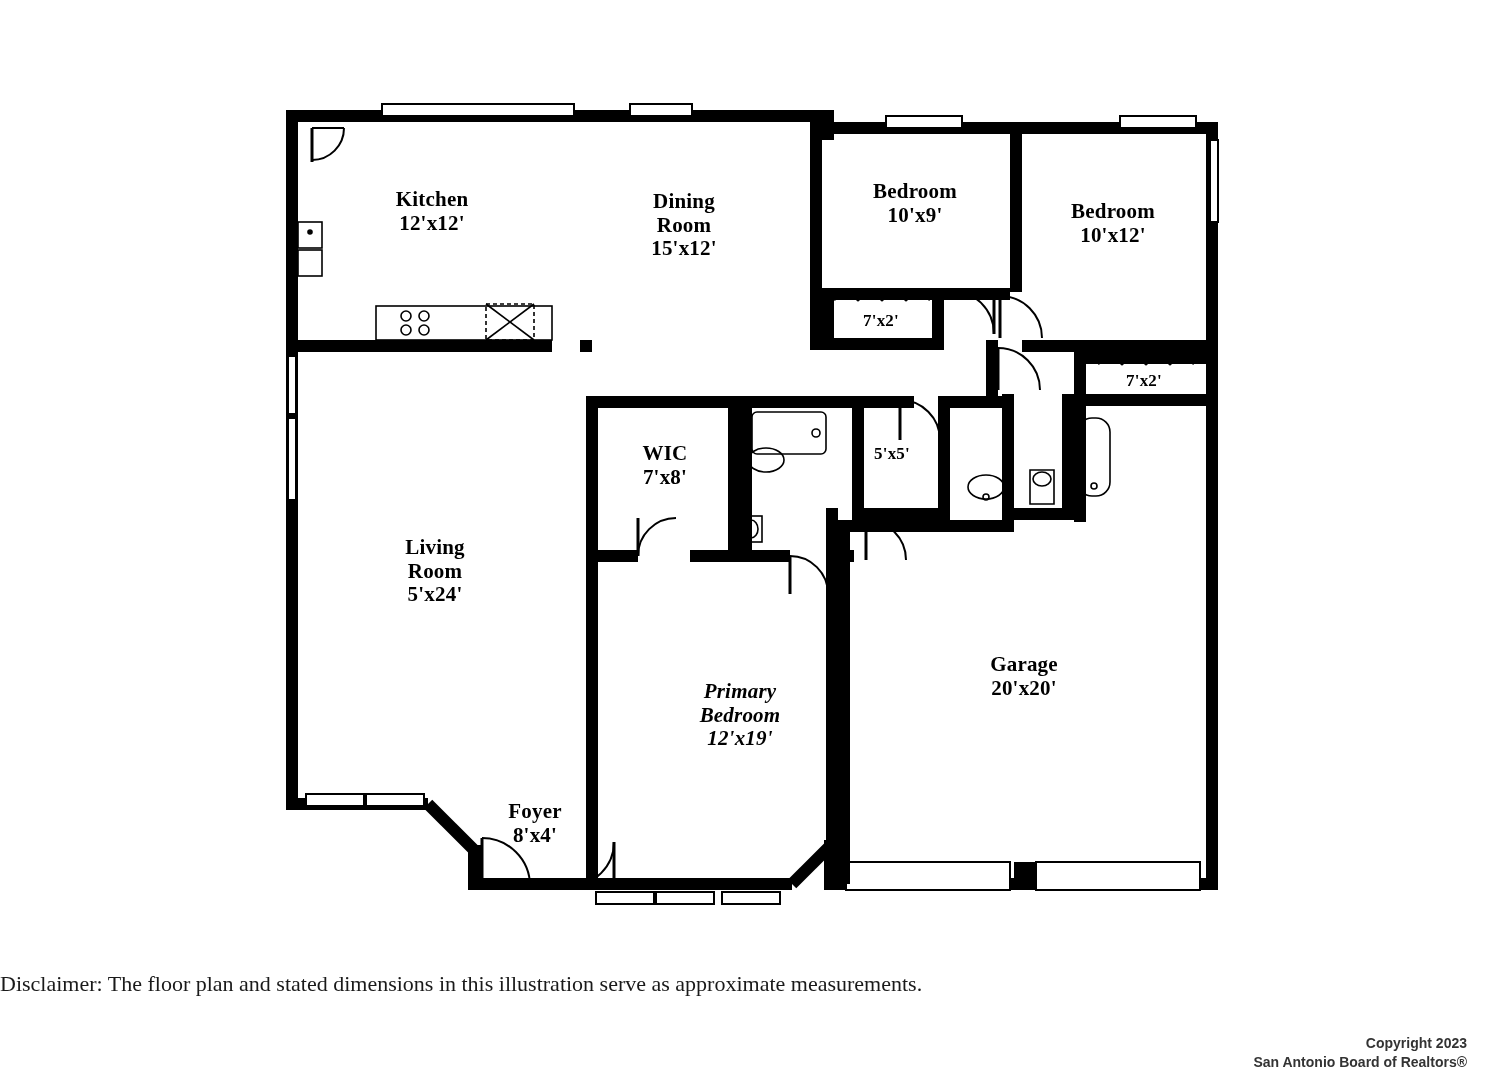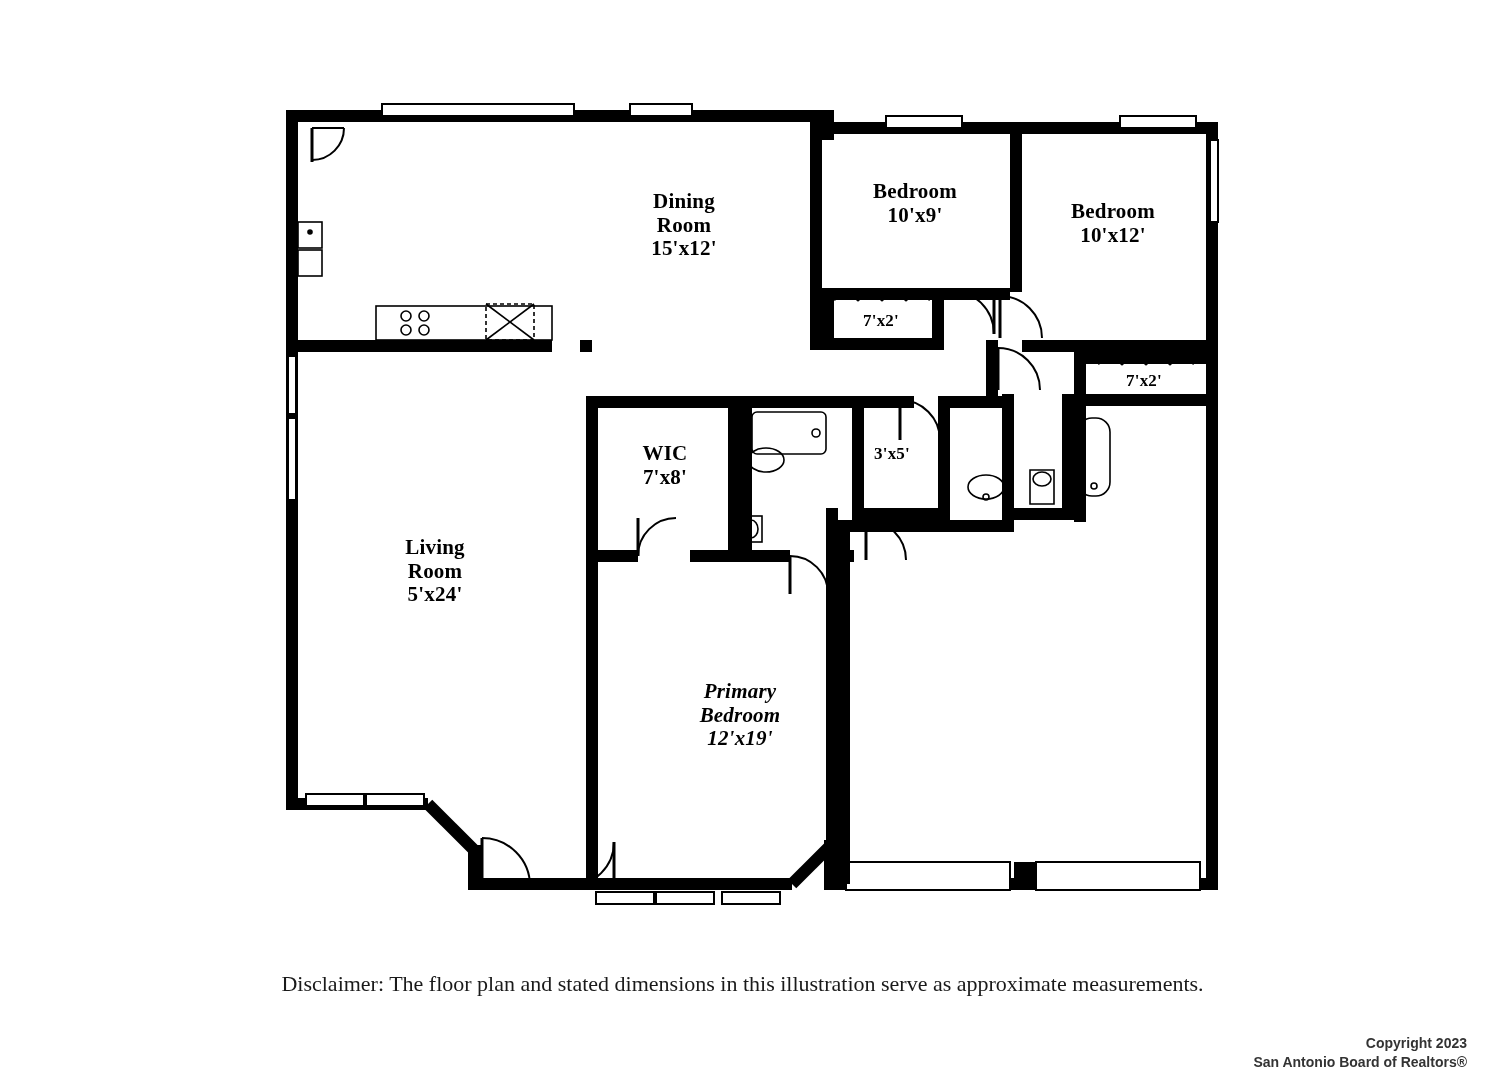--- a/index.html
+++ b/index.html
@@ -37,21 +37,20 @@
     white-space: pre-line;
     letter-spacing: 0.2px;
   }
   .rl-big { font-size: 21px; }
   .rl-small { font-size: 17px; }
   .disclaimer {
     position: absolute;
     left: 0;
     top: 968px;
     width: 1485px;
-    text-align: center;
     font-size: 22px;
     line-height: 1.45;
     font-family: "Liberation Serif", serif;
     color: #1a1a1a;
   }
   .copyright {
     position: absolute;
     right: 18px;
     bottom: 8px;
     text-align: right;
@@ -244,38 +243,44 @@
       <circle cx="986" cy="497" r="3"></circle>
 
       <path d="M1030 470 h24 v34 h-24 z"></path>
       <ellipse cx="1042" cy="479" rx="9" ry="7"></ellipse>
 
       <rect x="1078" y="418" width="32" height="78" rx="14"></rect>
       <circle cx="1094" cy="486" r="3"></circle>
     </g>
   </svg>
 
+  <div class="room-label rl-big" style="left:332px; top:188px; width:200px;">Kitchen
+12'x12'</div>
   <div class="room-label rl-big" style="left:584px; top:190px; width:200px;">Dining
 Room
 15'x12'</div>
   <div class="room-label rl-big" style="left:815px; top:180px; width:200px;">Bedroom
 10'x9'</div>
   <div class="room-label rl-big" style="left:1013px; top:200px; width:200px;">Bedroom
 10'x12'</div>
   <div class="room-label rl-small" style="left:811px; top:311px; width:140px;">7'x2'</div>
   <div class="room-label rl-small" style="left:1074px; top:371px; width:140px;">7'x2'</div>
   <div class="room-label rl-big" style="left:565px; top:442px; width:200px;">WIC
 7'x8'</div>
-  <div class="room-label rl-small" style="left:822px; top:444px; width:140px;">3'x5'</div>
+  <div class="room-label rl-small" style="left:822px; top:444px; width:140px;">5'x5'</div>
   <div class="room-label rl-big" style="left:335px; top:536px; width:200px;">Living
 Room
 5'x24'</div>
   <div class="room-label rl-big" style="left:640px; top:680px; width:200px;font-style:italic;">Primary
 Bedroom
 12'x19'</div>
+  <div class="room-label rl-big" style="left:924px; top:653px; width:200px;">Garage
+20'x20'</div>
+  <div class="room-label rl-big" style="left:435px; top:800px; width:200px;">Foyer
+8'x4'</div>
 </div>
 
 <div class="disclaimer">
   <div>Disclaimer: The floor plan and stated dimensions in this illustration serve as approximate measurements.</div>
 </div>
 
 <div class="copyright">
   <div>Copyright 2023</div>
   <div>San Antonio Board of Realtors®</div>
 </div>

